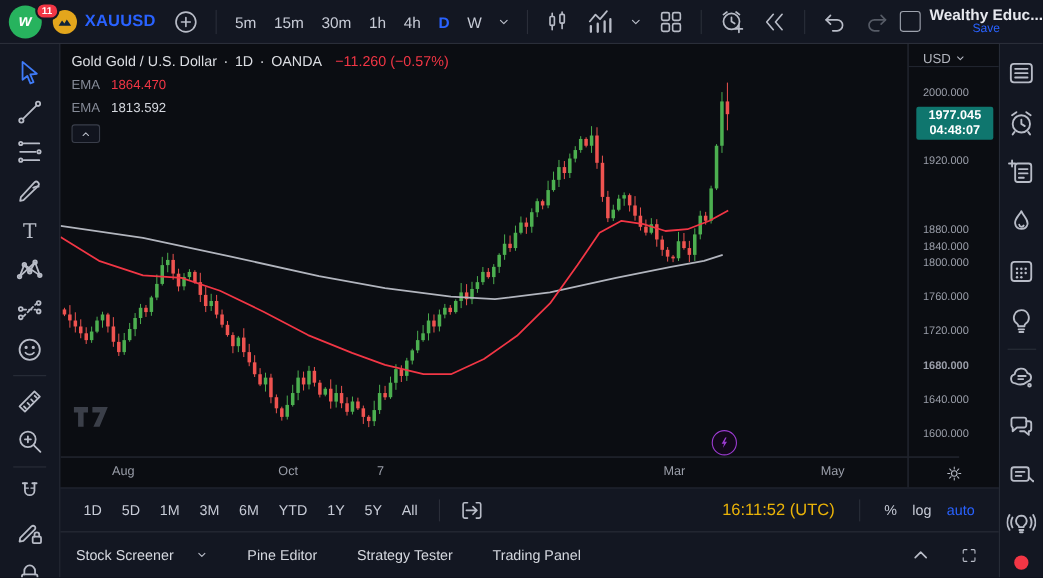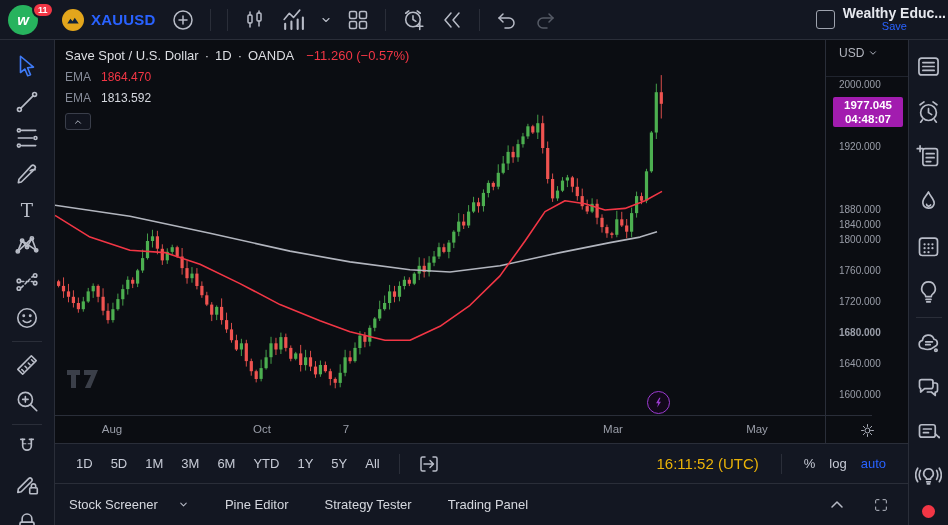--- a/index.html
+++ b/index.html
@@ -45,21 +45,21 @@
   .ema-label{color:#868b98}
   .ema-val-fast{color:#f23645}
   .ema-val-slow{color:#d5d8df}
   .legend-collapse{margin-top:8px;width:26px;height:17px;border:1px solid #3a3e4a;border-radius:3px;
     display:flex;align-items:center;justify-content:center;color:#9a9ea9;font-size:9px;cursor:pointer;background:#131722cc}
   .watermark{position:absolute;left:12px;top:330px;opacity:.75;pointer-events:none}
   .lightning-badge{position:absolute;left:592px;top:351px;width:23px;height:23px;border-radius:50%;
     border:1.6px solid #9c3bd1;display:flex;align-items:center;justify-content:center;cursor:pointer;background:#12081a}
 
   .price-axis{position:absolute;right:0;top:0;width:83px;height:375px;border-left:1px solid #2a2e39;cursor:ns-resize}
-  .pa-header{display:flex;align-items:center;gap:4px;color:#b2b5be;font-size:12px;padding:6px 0 16px 13px;border-bottom:1px solid #20242e;cursor:pointer}
+  .pa-header{display:flex;align-items:center;gap:4px;color:#b2b5be;font-size:12px;padding:6px 0 0 13px;border-bottom:1px solid #20242e;cursor:pointer}
   .pa-tick{position:absolute;left:13px;font-size:10px;color:#9a9ea9;white-space:nowrap}
   .price-badge{position:absolute;left:7px;width:70px;border-radius:2px;color:#fff;text-align:center;
     font-size:11.5px;font-weight:bold;line-height:14px;padding:1px 0;z-index:3}
 
   .time-axis{position:absolute;left:0;top:375px;width:817px;height:28px;border-top:1px solid #2a2e39;cursor:ew-resize}
   .ta-tick{position:absolute;top:7px;font-size:11.5px;color:#9a9ea9;transform:translateX(-50%)}
   .ta-corner{position:absolute;left:770px;top:0;width:83px;height:28px;border-left:1px solid #2a2e39;
     display:flex;align-items:center;justify-content:center;cursor:pointer}
 
   
@@ -109,20 +109,34 @@
       <span class="symbol-name">XAUUSD</span>
     </div>
     <button class="tb-btn">
       <svg class="ic" width="24" height="24" viewBox="0 0 24 24">
           <circle cx="12" cy="12" r="9"></circle>
           <path d="M12 8v8M8 12h8"></path>
         </svg>
     </button>
     <div class="tb-sep"></div>
 
+    <nav class="tf-group">
+      <button class="tf">5m</button>
+      <button class="tf">15m</button>
+      <button class="tf">30m</button>
+      <button class="tf">1h</button>
+      <button class="tf">4h</button>
+      <button class="tf active">D</button>
+      <button class="tf">W</button>
+      <button class="tb-btn">
+        <svg class="ic" width="12" height="12" viewBox="0 0 16 16">
+            <path d="M4 6l4 4 4-4"></path>
+          </svg>
+      </button>
+    </nav>
     <div class="tb-sep"></div>
 
     <button class="tb-btn">
       <svg class="ic" width="24" height="24" viewBox="0 0 24 24">
           <path d="M7 4v3M7 15v4"></path>
           <rect x="5" y="7" width="4" height="8" rx="1"></rect>
           <path d="M16 3v2M16 13v5"></path>
           <rect x="14" y="5" width="4" height="8" rx="1"></rect>
         </svg>
     </button>
@@ -531,21 +545,21 @@
         <line x1="601.34" x2="601.34" y1="43.7" y2="99.0" stroke="#4caf50" stroke-width="0.9"></line>
         <rect x="599.7" y="52.2" width="3.2" height="40.3" fill="#4caf50"></rect>
         <line x1="606.2800000000001" x2="606.2800000000001" y1="35.1" y2="78.5" stroke="#ef5350" stroke-width="0.9"></line>
         <rect x="604.7" y="52.2" width="3.2" height="11.6" fill="#ef5350"></rect>
         <polyline points="0,165.3 75,176.2 155,193.3 235,211.1 295,221.9 355,229.7 395,232.0 445,225.8 505,212.6 555,202.6 585,197.1 602,191.7" fill="none" stroke="#b2b5be" stroke-width="1.6" stroke-linejoin="round"></polyline>
         <polyline points="0,175.4 35,197.1 75,210.3 110,212.6 145,224.3 185,243.6 225,264.6 265,280.8 295,291.7 330,300.2 355,300.2 385,286.3 415,265.3 445,235.9 470,201.0 490,171.6 510,160.7 530,163.8 550,170.0 570,168.4 590,160.7 607,151.4" fill="none" stroke="#f23645" stroke-width="1.6" stroke-linejoin="round"></polyline>
       </svg>
 
     <div class="legend">
       <div class="legend-row1">
-        <span>Save Spot / U.S. Dollar</span>
+        <span>Gold Gold / U.S. Dollar</span>
         <span>·</span>
         <span>1D</span>
         <span>·</span>
         <span>OANDA</span>
         <span class="legend-change">−11.260 (−0.57%)</span>
       </div>
       <div class="legend-ema">
         <span class="ema-label">EMA</span>
         <span class="ema-val-fast">1864.470</span>
       </div>
@@ -587,21 +601,21 @@
           <div class="pa-tick" style="top: 101px;">1920.000</div>
           <div class="pa-tick" style="top: 116px; margin-top: 48px;">1880.000</div>
           <div class="pa-tick" style="top: 179px;">1840.000</div>
           <div class="pa-tick" style="top: 194px;">1800.000</div>
           <div class="pa-tick" style="top: 225px;">1760.000</div>
           <div class="pa-tick" style="top: 256px;">1720.000</div>
           <div class="pa-tick" style="top: 287px; font-weight: bold;">1680.000</div>
           <div class="pa-tick" style="top: 318px;">1640.000</div>
           <div class="pa-tick" style="top: 349px;">1600.000</div>
         </div>
-      <div class="price-badge" id="price-badge" style="background: #a21caf; top: 56.7901px;">
+      <div class="price-badge" id="price-badge" style="background: #0f766e; top: 56.7901px;">
         <div>1977.045</div>
         <div>04:48:07</div>
       </div>
     </div>
 
     <div class="time-axis">
       <div id="ta-ticks">
           <div class="ta-tick" style="left: 57px;">Aug</div>
           <div class="ta-tick" style="left: 207px;">Oct</div>
           <div class="ta-tick" style="left: 291px;">7</div>

